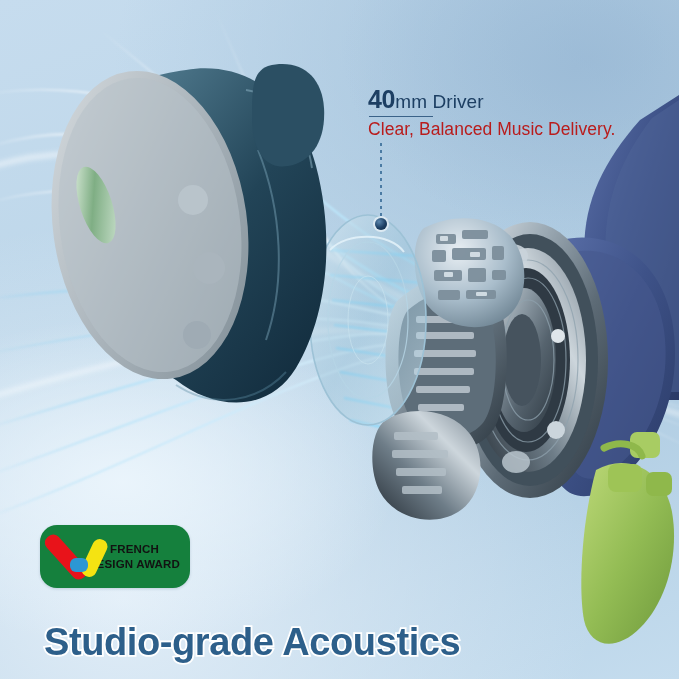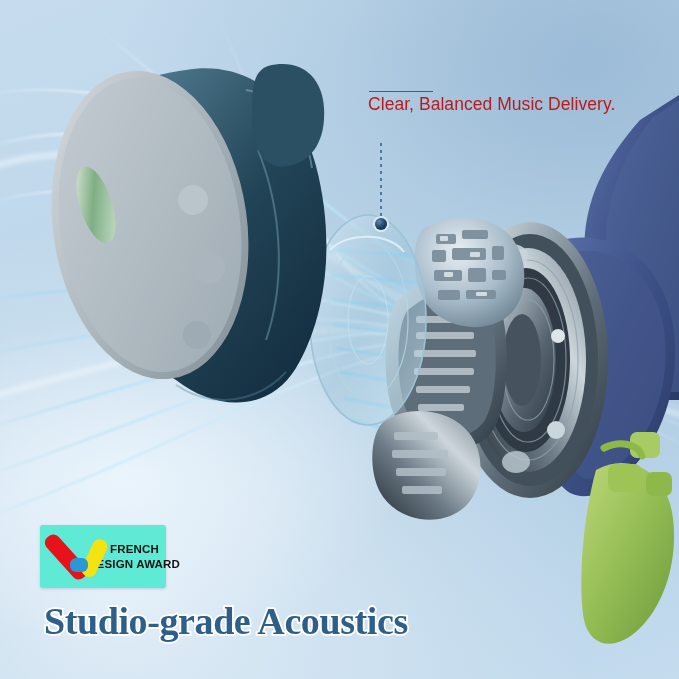--- a/index.html
+++ b/index.html
@@ -99,24 +99,24 @@
     border-radius: 50%;
     background: radial-gradient(circle at 34% 30%, #5b86ad 0%, #1d3f63 55%, #12293f 100%);
     box-shadow: 0 0 0 2px rgba(255,255,255,.55);
   }
 
   
   .badge {
     position: absolute;
     left: 40px;
     top: 525px;
-    width: 126px;
+    width: 150px;
     height: 63px;
-    background: #5eead4;
-    border-radius: 3px;
+    background: #15803d;
+    border-radius: 17px;
     box-shadow: 0 1px 3px rgba(30,60,90,.18);
     display: flex;
     align-items: center;
   }
   .badge-logo {
     width: 62px;
     height: 52px;
     margin-left: 7px;
     position: relative;
     flex: none;
@@ -159,29 +159,28 @@
     line-height: 15px;
     letter-spacing: .2px;
     white-space: nowrap;
   }
   .badge-text .l2 { margin-left: -22px; display: block; }
 
   
   .headline {
     position: absolute;
     left: 44px;
-    top: 599px;
+    top: 621px;
     font-size: 38px;
     font-weight: bold;
     letter-spacing: -.4px;
     color: #2d5f8a;
     -webkit-text-stroke: 3.6px #ffffff;
     paint-order: stroke fill;
     white-space: nowrap;
-    font-family: Liberation Serif, serif;
   }
 </style>
 </head>
 <body>
 
 <div id="stage">
 
   <div class="bg-base"></div>
   <div class="bg-soft-left"></div>
   <div class="bg-soft-topright"></div>
@@ -403,20 +402,21 @@
       </g>
 
       <g>
         <path d="M268,66 C300,58 322,76 324,108 C326,140 312,162 288,166
                  C264,170 252,148 252,118 C252,90 252,72 268,66 Z" fill="#2b4f63"></path>
       </g>
     </svg>
   </div>
 
   <div class="callout">
+    <div class="callout-line1"><span class="num">40</span><span>mm Driver</span></div>
     <div class="callout-rule"></div>
     <div class="callout-line2">Clear, Balanced Music Delivery.</div>
   </div>
   <div class="leader"></div>
   <div class="leader-dot"></div>
 
   <div class="badge">
     <div class="badge-logo">
       <div class="bar bar-red"></div>
       <div class="bar bar-yellow"></div>

